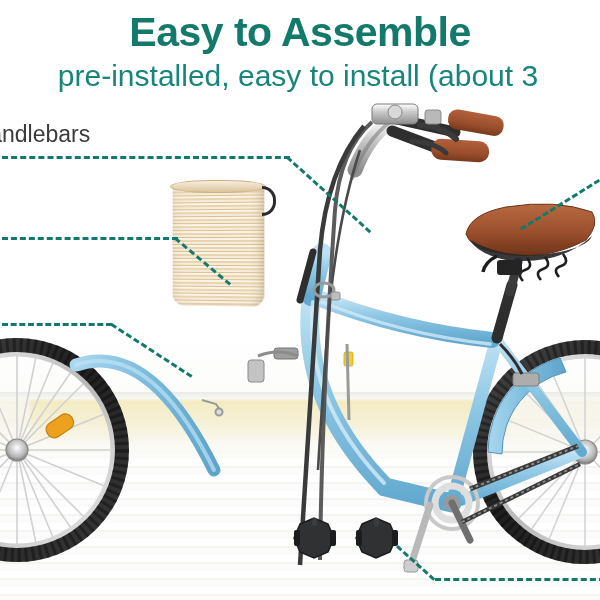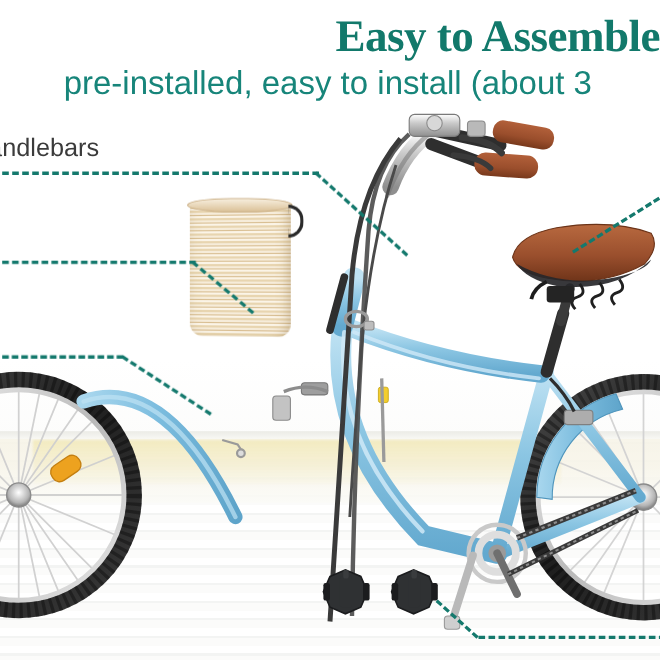--- a/index.html
+++ b/index.html
@@ -51,28 +51,27 @@
     position: absolute;
     left: 30px; right: 90px; top: 400px; height: 40px;
     background: linear-gradient(to bottom, rgba(240,228,160,.55), rgba(246,240,206,.15));
     filter: blur(1.2px);
   }
 
   
   .title {
     position: absolute;
     top: 8px; left: 0; width: 600px;
-    text-align: right;
+    text-align: center;
     color: #12796b;
     font-size: 41px;
     font-weight: bold;
     letter-spacing: -0.5px;
     line-height: 48px;
     white-space: nowrap;
-    font-family: Liberation Serif, serif;
   }
   .subtitle {
     position: absolute;
     top: 57px; left: -52px; width: 700px;
     text-align: center;
     color: #17857a;
     font-size: 30px;
     font-weight: normal;
     line-height: 38px;
     white-space: nowrap;

